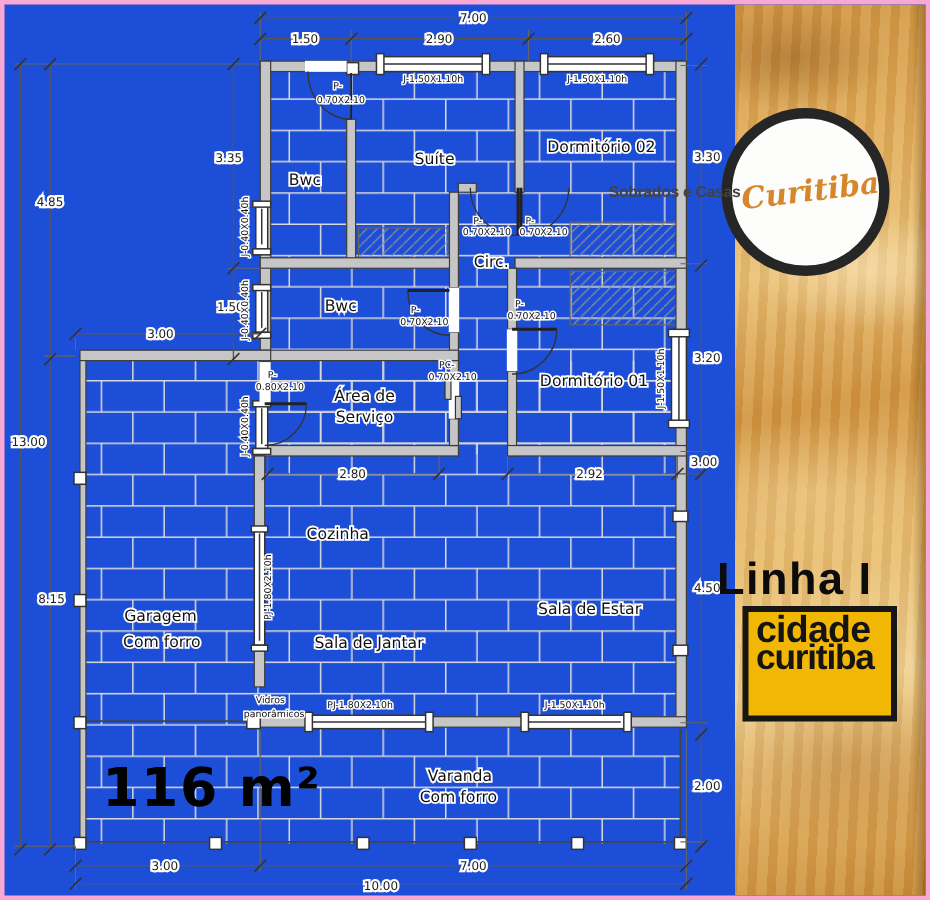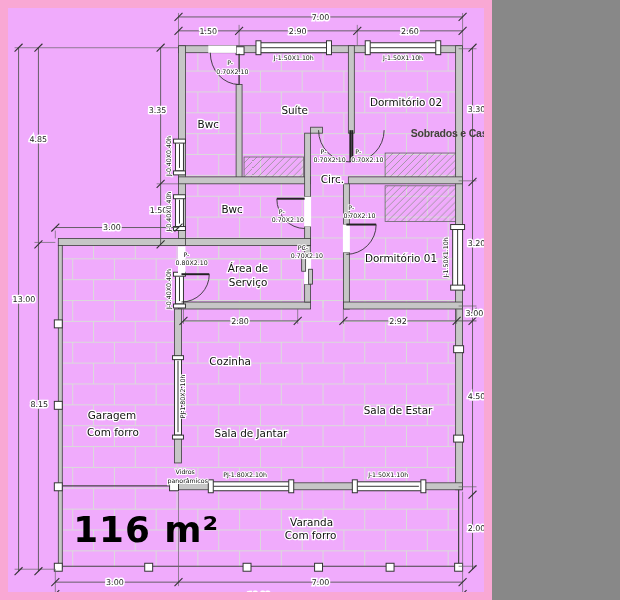--- a/index.html
+++ b/index.html
@@ -1,17 +1,17 @@
 <!DOCTYPE html>
 <html><head>
 <meta charset="utf-8">
 <style>
   html,body{margin:0;padding:0;background:#888;}
-  .stage{position:relative;width:492px;height:600px;background:#f0abfc;
-    border:8px solid #f9a8d4;box-sizing:border-box;overflow:hidden;
+  .stage{position:relative;width:620px;height:600px;background:#1d4ed8;
+    border:3px solid #f9a8d4;box-sizing:border-box;overflow:hidden;
     font-family:"Liberation Sans",sans-serif;}
   svg.plan{position:absolute;left:0;top:0;}
   .plan text{font-family:"DejaVu Sans",sans-serif;}
   .room{font-size:10.5px;fill:#101010;stroke:#fff;stroke-width:2.5px;paint-order:stroke;}
   .dim{font-size:8px;fill:#222;stroke:#fff;stroke-width:3px;paint-order:stroke;}
   .tiny{font-size:6.3px;fill:#111;stroke:#fff;stroke-width:2px;paint-order:stroke;}
   .big{font-size:36px;font-weight:bold;fill:#000;font-family:"Liberation Sans",sans-serif;letter-spacing:1px;}
   .sidebar{position:absolute;left:487px;top:0;right:0;bottom:0;
     background:
       radial-gradient(ellipse 90px 50px at 30% 6%, rgba(120,64,10,0.35), transparent 70%),

